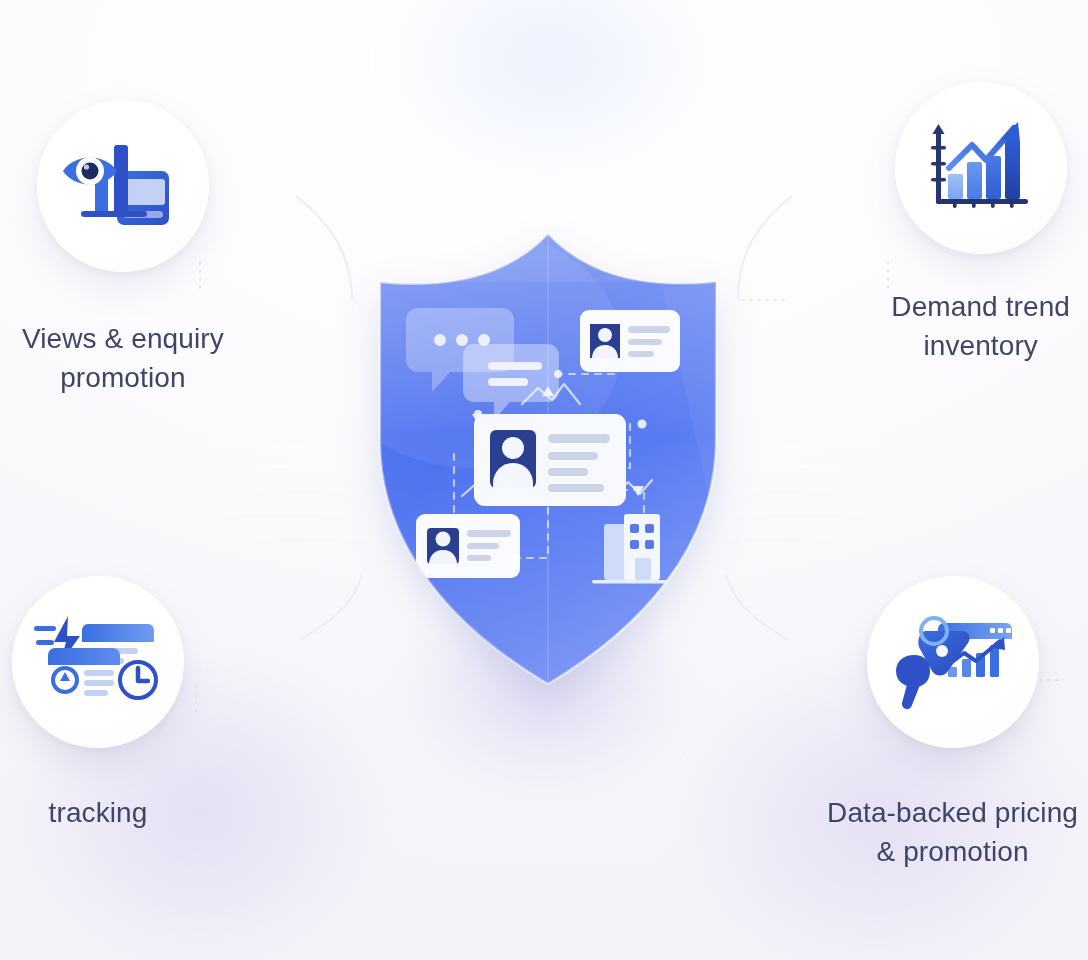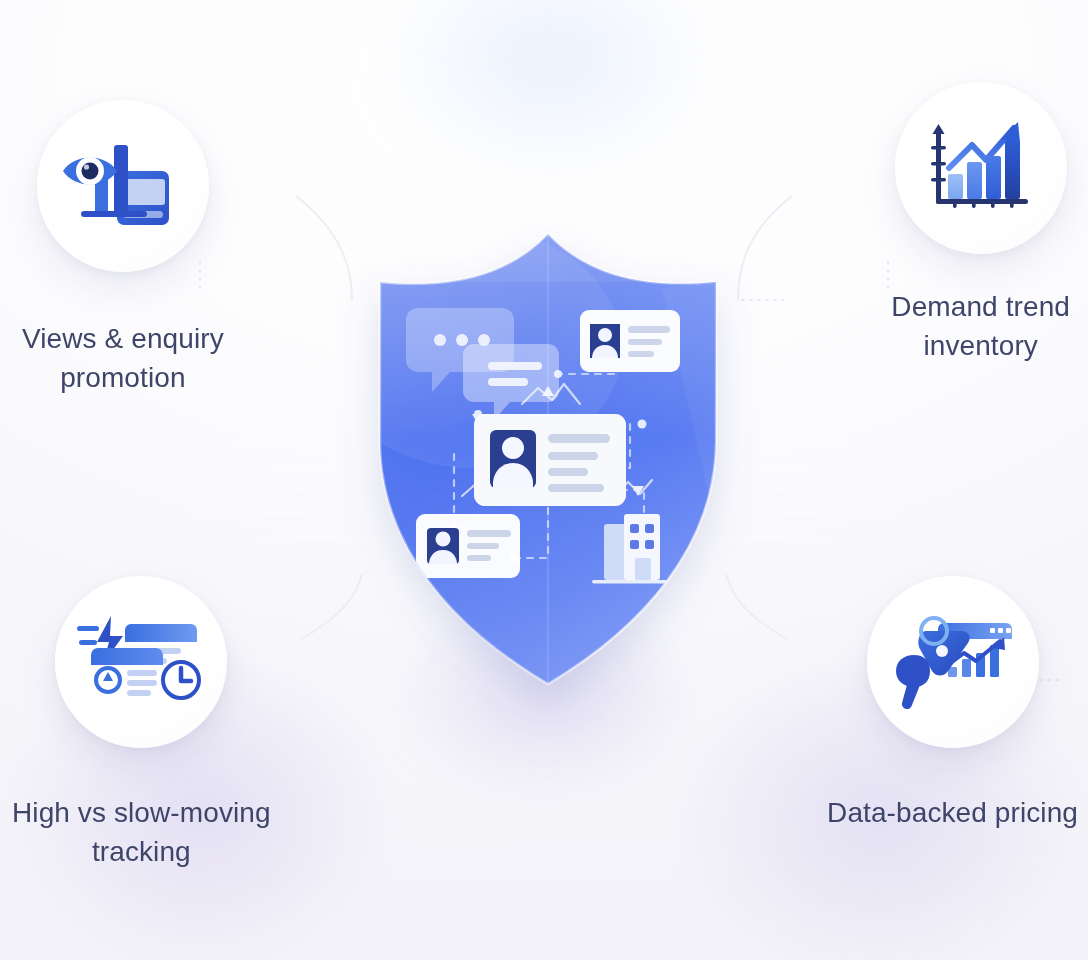--- a/index.html
+++ b/index.html
@@ -396,21 +396,20 @@
           <rect x="50" y="80" width="24" height="6" rx="3"></rect>
         </g>
 
         <g>
           <circle cx="104" cy="70" r="18" fill="#ffffff" stroke="#2f51c8" stroke-width="4"></circle>
           <path d="M104 58 v13 h10" fill="none" stroke="#2f51c8" stroke-width="4.5" stroke-linecap="round" stroke-linejoin="round"></path>
         </g>
       </svg>
     </div>
     <div class="caption">
-      <div>High vs slow-moving</div>
       <div>tracking</div>
     </div>
   </div>
 
   <div class="node" id="node-br">
     <div class="bubble">
       <svg width="126" height="106" viewBox="0 0 126 106">
         <defs>
           <linearGradient id="brWin" x1="0" y1="0" x2="1" y2="0">
               <stop offset="0%" stop-color="#3a6fe0"></stop>
@@ -446,16 +445,17 @@
         </g>
 
         <g>
           <path d="M6 62 C 6 52, 14 46, 24 46 C 34 46, 40 52, 40 62 C 40 72, 34 78, 24 78 C 14 78, 6 72, 6 62 Z" fill="#2f51c8"></path>
           <path d="M18 72 L12 94 a5 5 0 0 0 10 2 L 30 76 Z" fill="#2f51c8"></path>
         </g>
       </svg>
     </div>
     <div class="caption">
       <div>Data-backed pricing</div>
+      <div>&amp; promotion</div>
     </div>
   </div>
 
 </div>
 
 </body></html>

